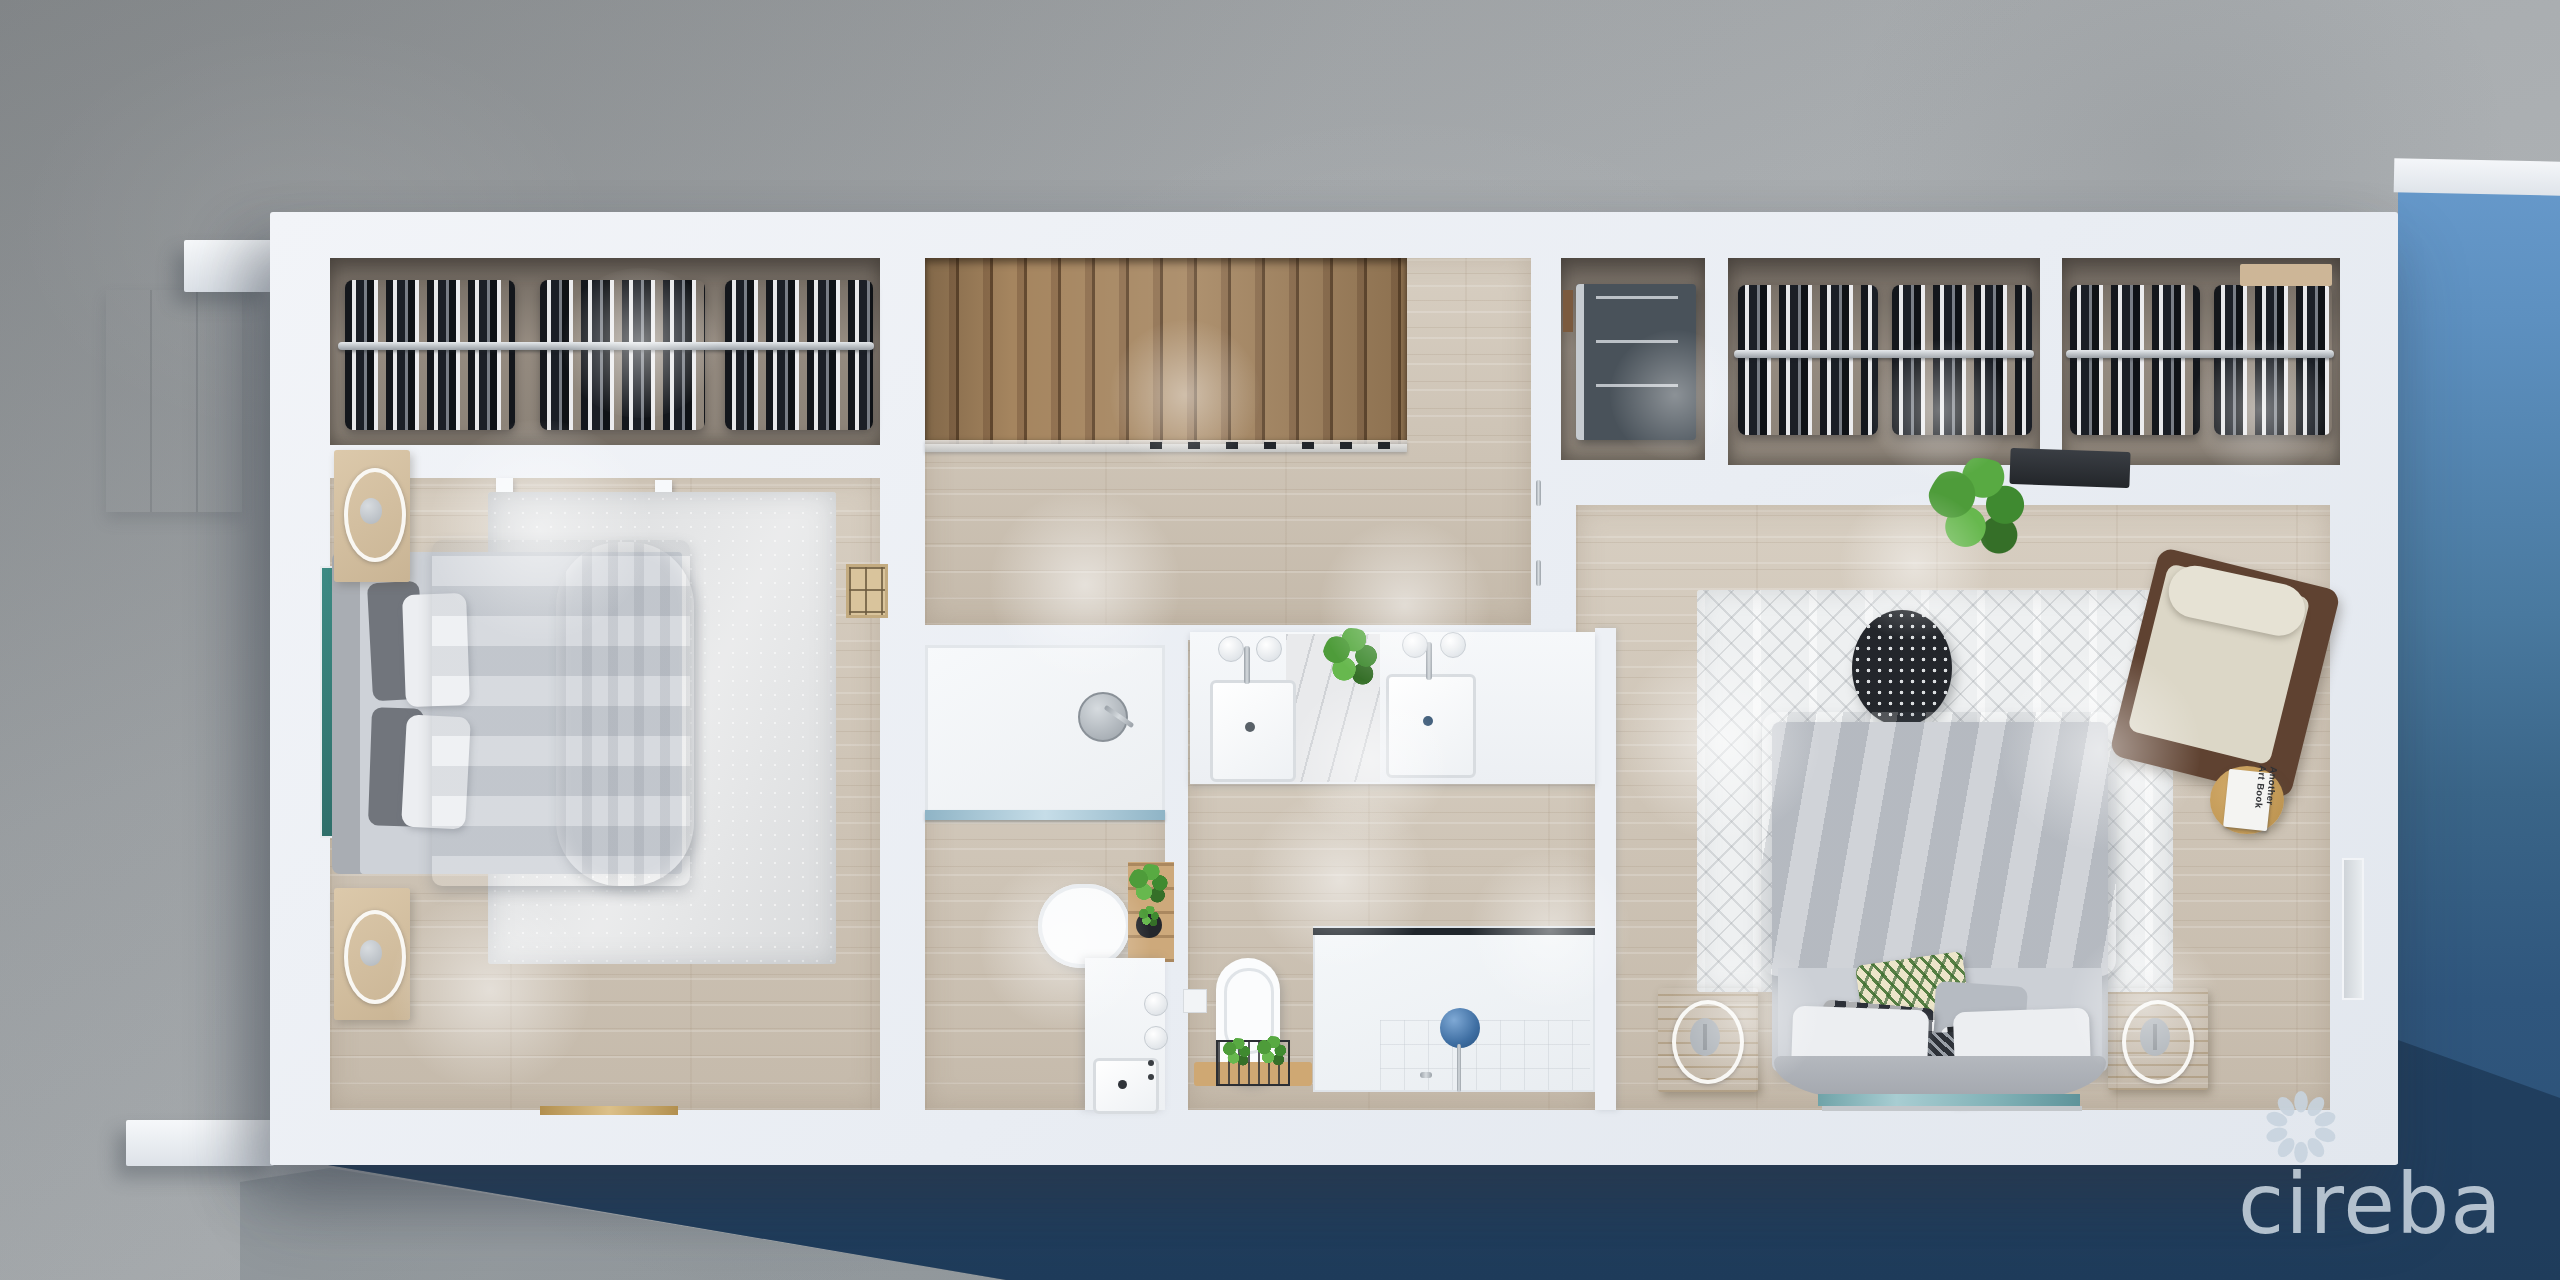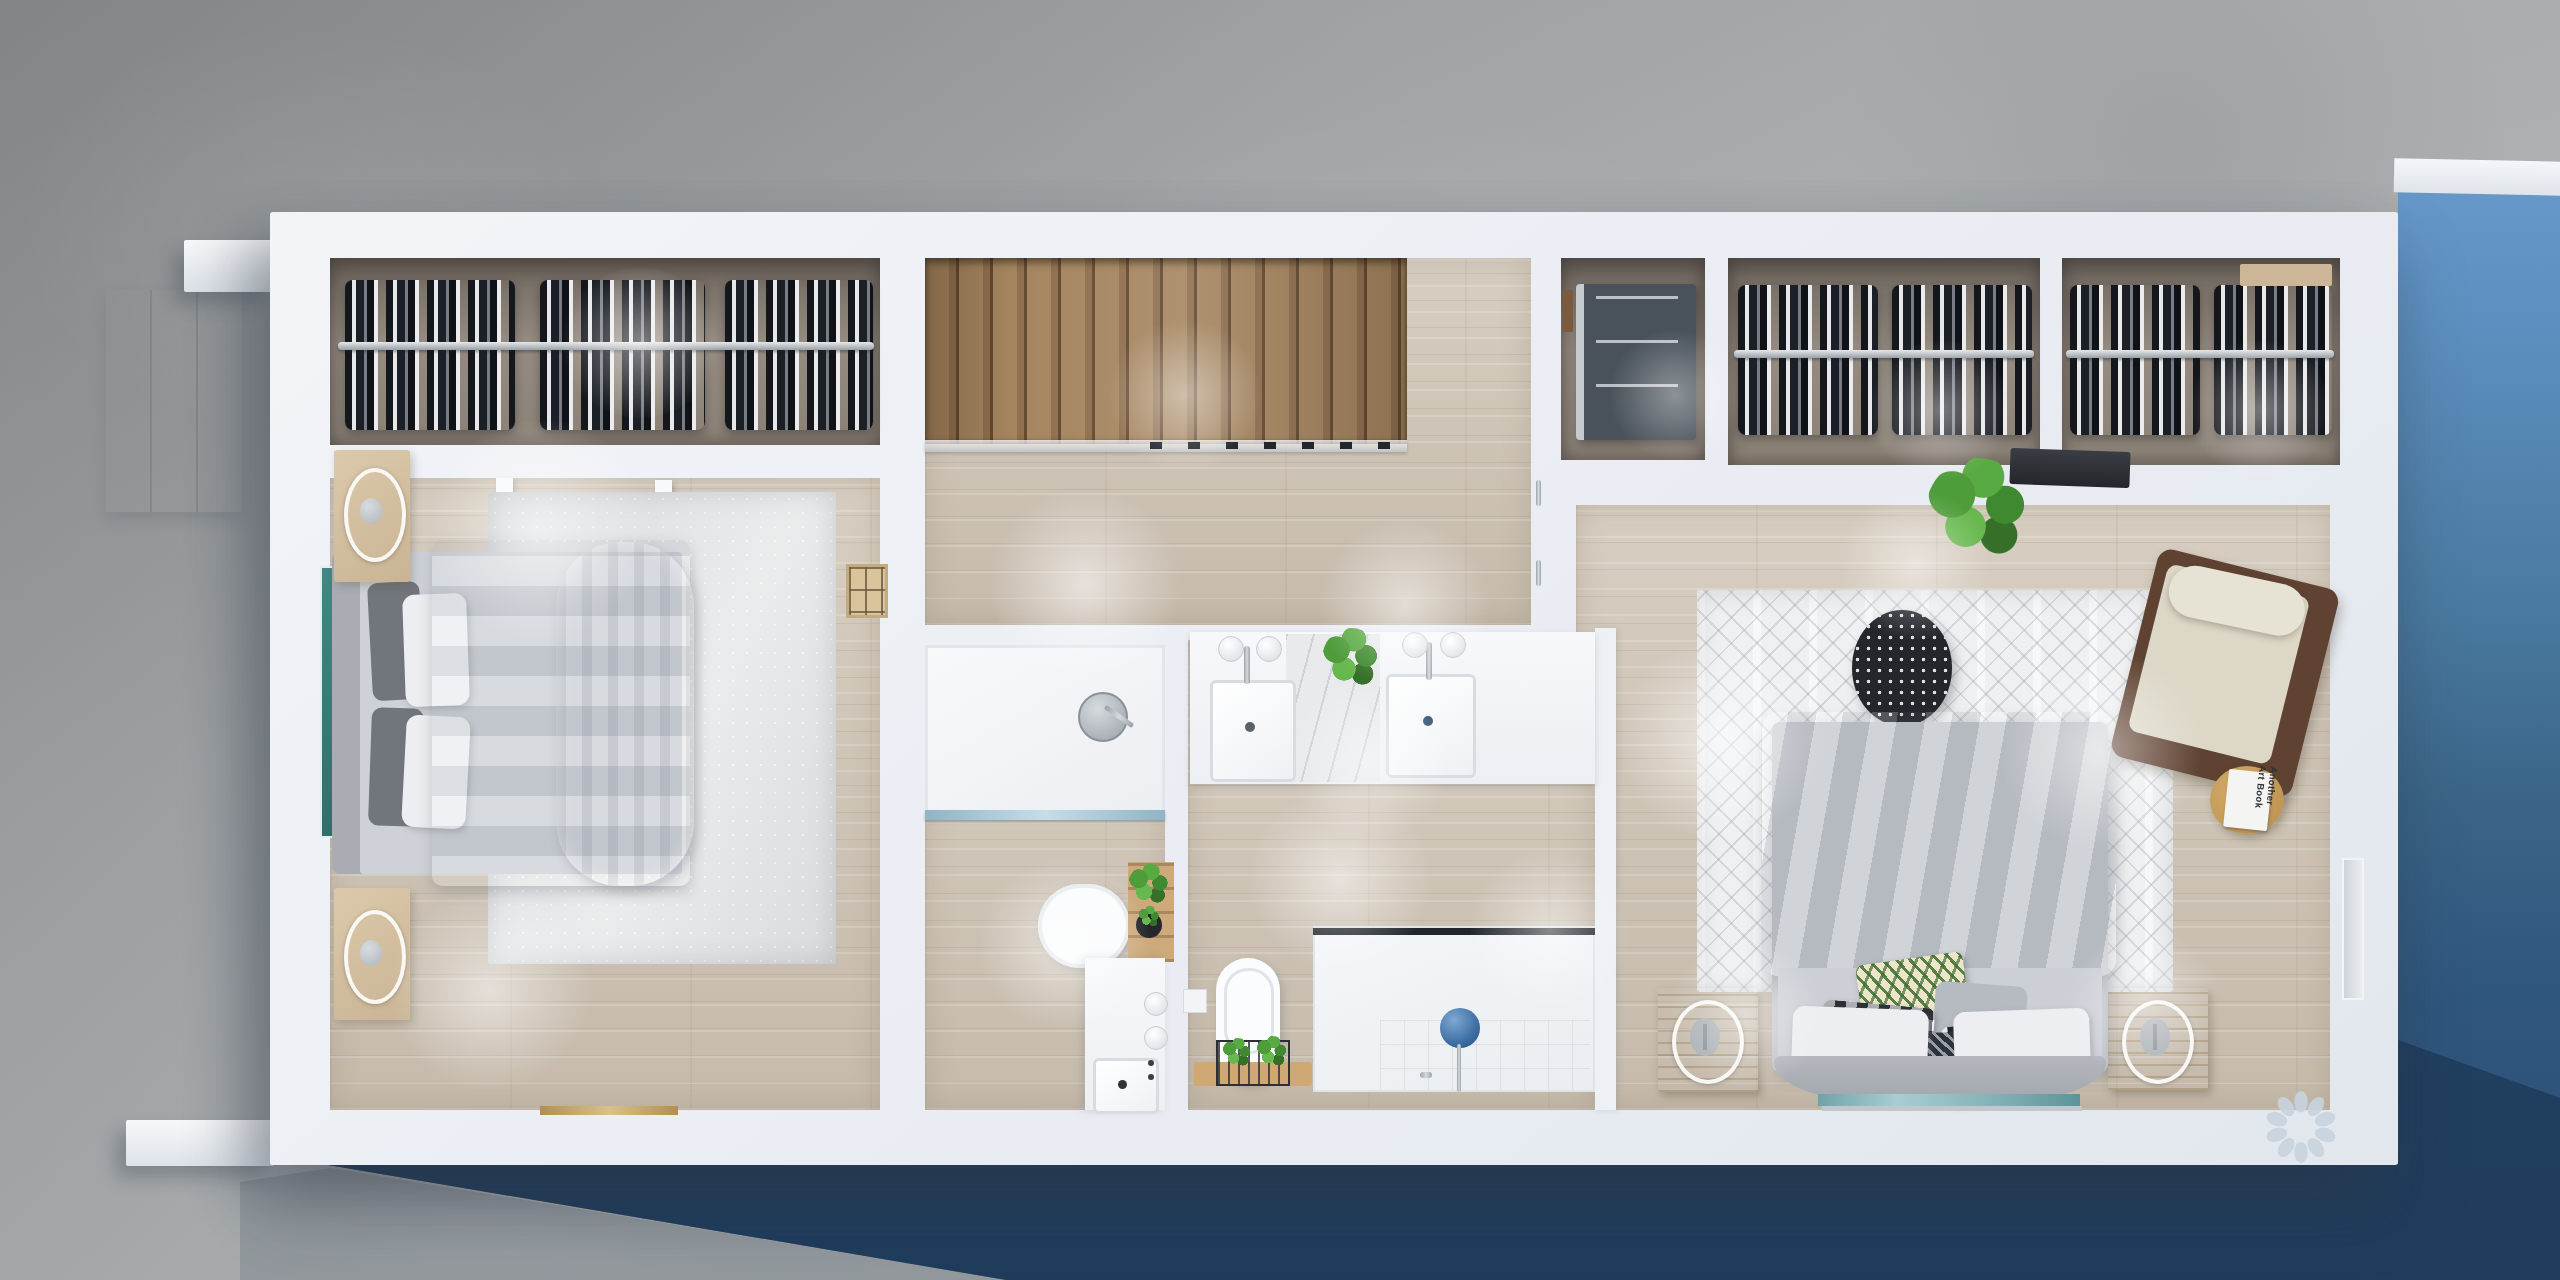--- a/index.html
+++ b/index.html
@@ -337,15 +337,16 @@
         <ellipse transform="rotate(72)" cx="0" cy="-26" rx="7" ry="11"></ellipse>
         <ellipse transform="rotate(108)" cx="0" cy="-26" rx="7" ry="11"></ellipse>
         <ellipse transform="rotate(144)" cx="0" cy="-26" rx="7" ry="11"></ellipse>
         <ellipse transform="rotate(180)" cx="0" cy="-26" rx="7" ry="11"></ellipse>
         <ellipse transform="rotate(216)" cx="0" cy="-26" rx="7" ry="11"></ellipse>
         <ellipse transform="rotate(252)" cx="0" cy="-26" rx="7" ry="11"></ellipse>
         <ellipse transform="rotate(288)" cx="0" cy="-26" rx="7" ry="11"></ellipse>
         <ellipse transform="rotate(324)" cx="0" cy="-26" rx="7" ry="11"></ellipse>
       </g>
     </svg>
+    <div class="abs logo-text" style="left:0;top:76px;">cireba</div>
   </div>
 
 </div>
 
 </body></html>

